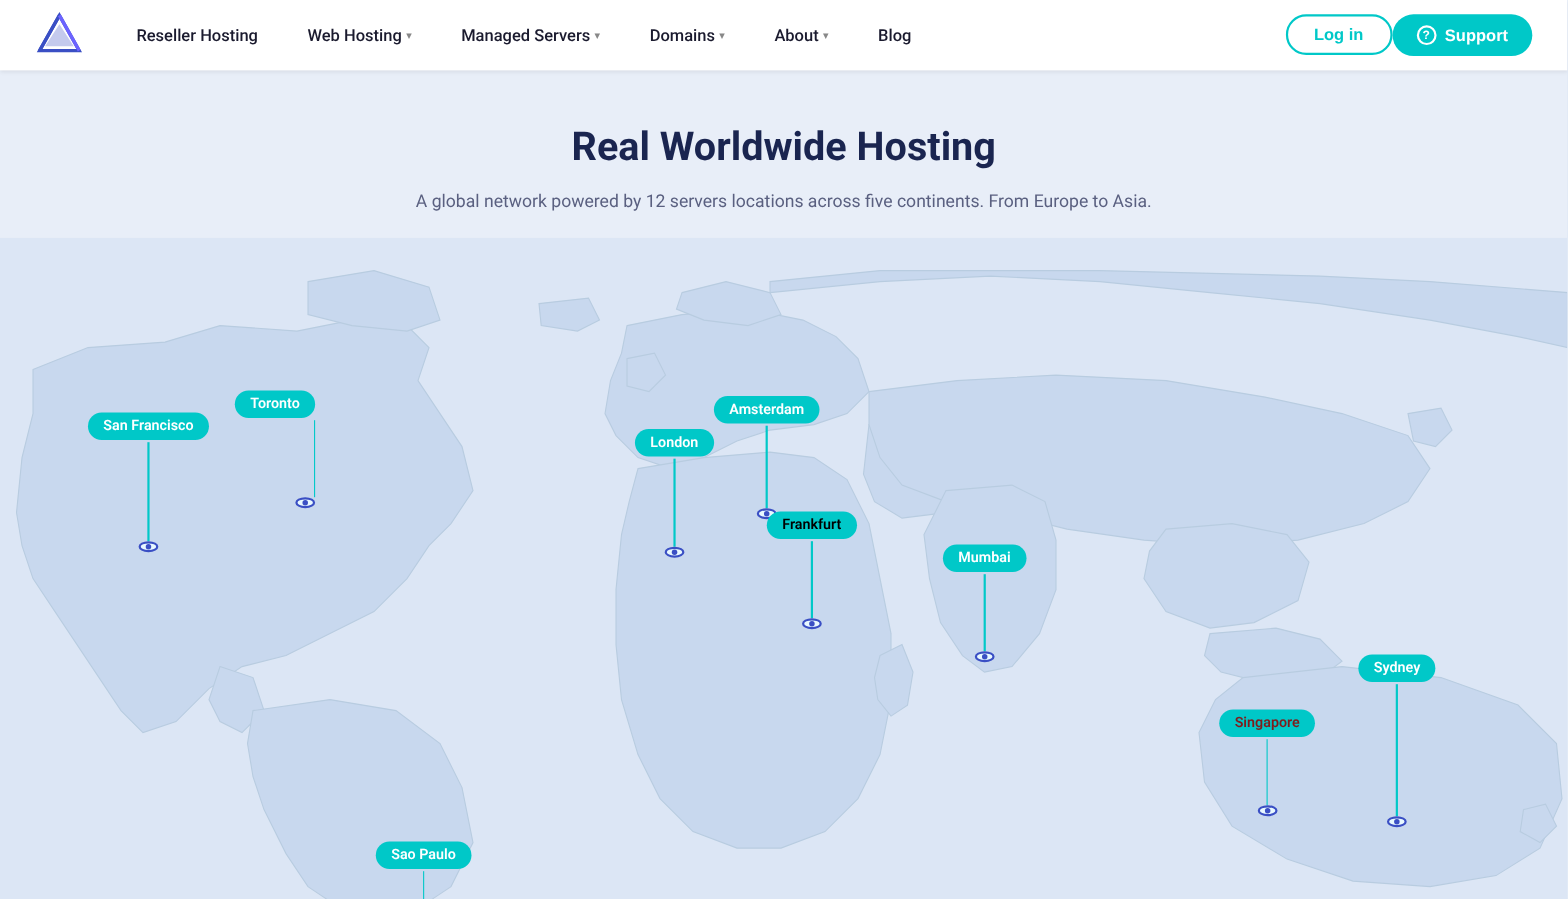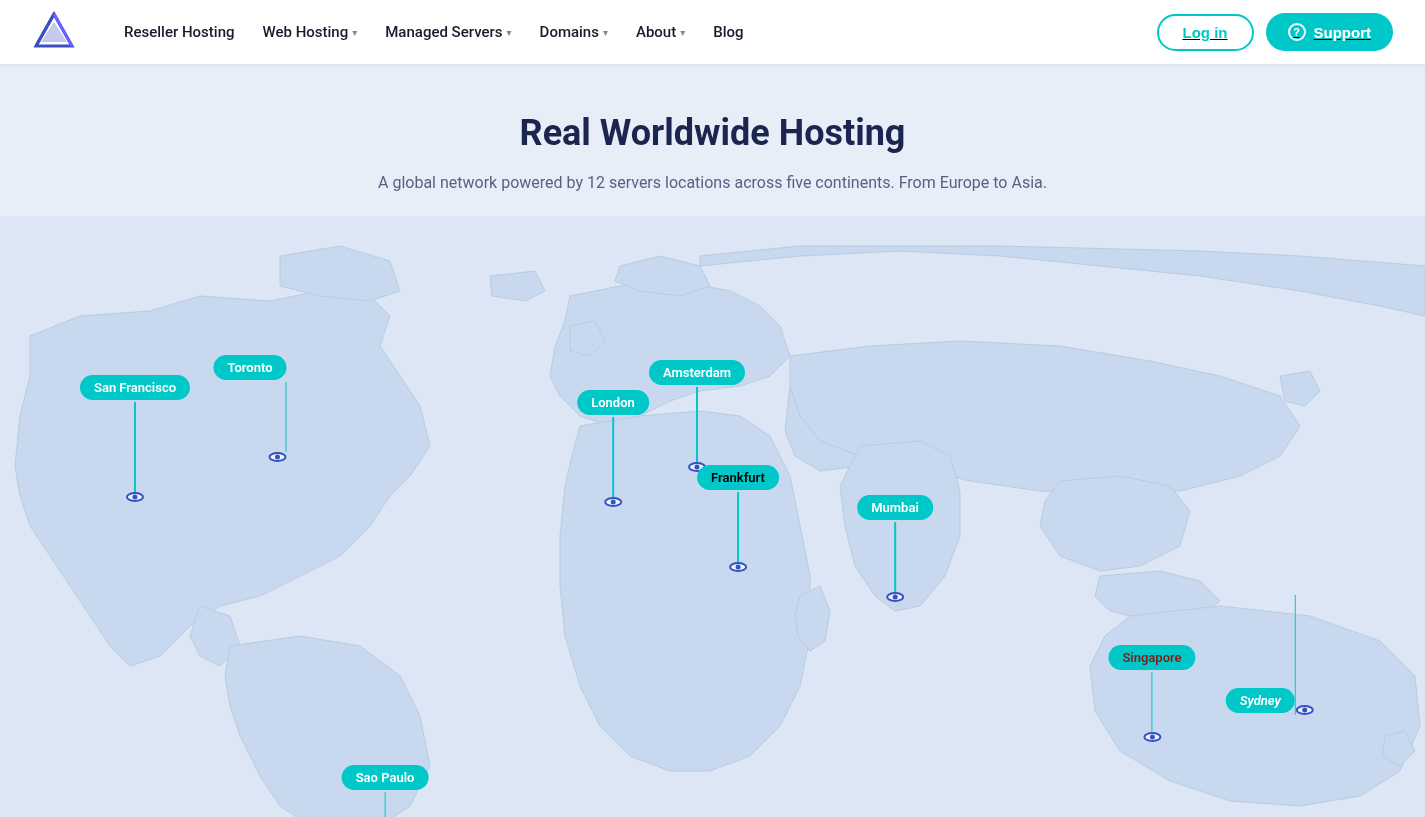--- a/index.html
+++ b/index.html
@@ -26,44 +26,43 @@
       align-items: center;
       margin-right: 36px;
     }
     .logo svg {
       width: 44px;
       height: 44px;
     }
     .nav-links {
       display: flex;
       align-items: center;
-      gap: 4px;
+      gap: 21px;
       flex: 1;
     }
     .nav-item {
       display: flex;
       align-items: center;
       gap: 4px;
       padding: 8px 12px;
       font-size: 15px;
       font-weight: 500;
       color: #1a1a2e;
       cursor: pointer;
       border-radius: 6px;
       white-space: nowrap;
     }
     .chevron {
       font-size: 10px;
       color: #888;
     }
     .nav-actions {
       display: flex;
-      align-items: flex-end;
-      gap: 12px;
-      text-decoration: underline;
+      align-items: flex-start;
+      gap: 0;
     }
     .btn-login {
       padding: 8px 24px;
       border: 2px solid #00c8c8;
       border-radius: 24px;
       background: transparent;
       color: #00c8c8;
       font-size: 15px;
       font-weight: 600;
       cursor: pointer;
@@ -270,21 +269,21 @@
       <div style="position:absolute;top:50%;left:50%;transform:translate(-50%,-50%);width:5px;height:5px;background:#3a4fc4;border-radius:50%;"></div>
     </div>
   </div>
       <div style="position: absolute; left: 1152px; top: 429px; display: flex; flex-direction: column; align-items: center; transform: translateX(-50%); cursor: pointer;">
     <div style="background:#00c8c8;color:#7f1d1d;font-size:13px;font-weight:600;padding:5px 14px;border-radius:20px;white-space:nowrap;margin-bottom:2px;">Singapore</div>
     <div style="width:1.5px;height:60px;background:#00c8c8;flex-shrink:0;"></div>
     <div style="position:relative;width:18px;height:10px;border:2px solid #3a4fc4;border-radius:50%;background:#e8f8ff;flex-shrink:0;">
       <div style="position:absolute;top:50%;left:50%;transform:translate(-50%,-50%);width:5px;height:5px;background:#3a4fc4;border-radius:50%;"></div>
     </div>
   </div>
-      <div style="position: absolute; left: 1270px; top: 379px; display: flex; flex-direction: row; align-items: flex-end; transform: translateX(-50%); cursor: pointer; font-style: italic;">
+      <div style="position: absolute; left: 1270px; top: 379px; display: flex; flex-direction: column; align-items: center; transform: translateX(-50%); cursor: pointer;">
     <div style="background:#00c8c8;color:#fff;font-size:13px;font-weight:600;padding:5px 14px;border-radius:20px;white-space:nowrap;margin-bottom:2px;">Sydney</div>
     <div style="width:1.5px;height:120px;background:#00c8c8;flex-shrink:0;"></div>
     <div style="position:relative;width:18px;height:10px;border:2px solid #3a4fc4;border-radius:50%;background:#e8f8ff;flex-shrink:0;">
       <div style="position:absolute;top:50%;left:50%;transform:translate(-50%,-50%);width:5px;height:5px;background:#3a4fc4;border-radius:50%;"></div>
     </div>
   </div>
     </div>
 </div>
 
 </body></html>

